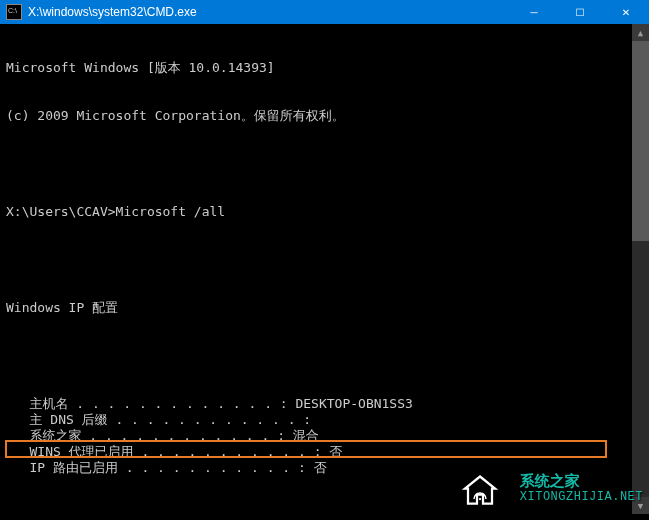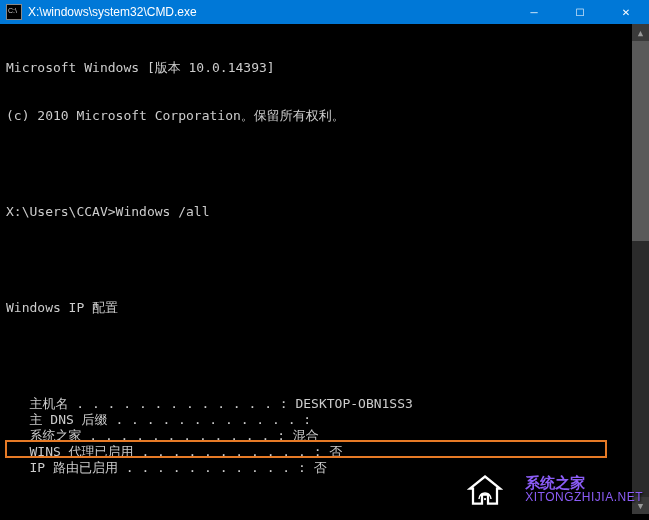--- a/index.html
+++ b/index.html
@@ -12,21 +12,21 @@
   .wbtn { width:46px; display:flex; align-items:center; justify-content:center; color:#fff; font-size:10px; }
   .wbtn.close { background:transparent; }
   .client { position:relative; height:490px; background:#000; color:#ccc; }
   .scroll { position:absolute; right:0; top:0; width:17px; height:100%; background:#2b2b2b; }
   .scroll-thumb { position:absolute; top:0; width:100%; height:200px; background:#5a5a5a; }
   .scroll-arrow { position:absolute; width:100%; height:17px; display:flex; align-items:center; justify-content:center; color:#999; font-size:9px; background:#3a3a3a; }
   .sa-bot { bottom:0; }
   .term { padding:4px 6px; line-height:16px; white-space:pre; width:632px; height:100%; overflow:hidden; }
   .line { white-space:pre; }
   .hl { position:absolute; left:5px; width:602px; height:18px; border:2px solid #e67a26; top:416px; pointer-events:none; }
-  .watermark { position:absolute; right:6px; bottom:6px; display:flex; align-items:center; gap:22px; color:#8b5cf6; font-family:Liberation Sans, sans-serif; font-size:14px; text-shadow:1px 1px 2px #000; }
+  .watermark { position:absolute; right:6px; bottom:6px; display:flex; align-items:center; gap:22px; color:#14b8a6; font-family:Liberation Mono, monospace; font-size:14px; text-shadow:1px 1px 2px #000; }
   .wm-icon { width:36px; height:36px; }
   .wm-icon svg { width:100%; height:100%; }
   .wm-text { display:flex; flex-direction:column; line-height:15px; }
   .wm-text .big { font-size:15px; font-weight:bold; }
   .wm-text .small { font-size:12px; letter-spacing:0.5px; }
 </style>
 </head>
 <body>
 
 <div class="titlebar">
@@ -35,23 +35,23 @@
   <div class="wbtns">
     <div class="wbtn">─</div>
     <div class="wbtn">☐</div>
     <div class="wbtn close">✕</div>
   </div>
 </div>
 
 <div class="client">
   <div class="term">
     <div class="line">Microsoft Windows [版本 10.0.14393]</div>
-    <div class="line">(c) 2010 Microsoft Corporation。保留所有权利。</div>
+    <div class="line">(c) 2009 Microsoft Corporation。保留所有权利。</div>
     <div class="line">&nbsp;</div>
-    <div class="line"><span>X:\Users\CCAV&gt;</span><span>Windows /all</span></div>
+    <div class="line"><span>X:\Users\CCAV&gt;</span><span>Microsoft /all</span></div>
     <div class="line">&nbsp;</div>
     <div class="line">Windows IP 配置</div>
     <div class="line">&nbsp;</div>
     <div id="ip-block"><div class="line">   主机名 . . . . . . . . . . . . . : DESKTOP-OBN1SS3</div><div class="line">   主 DNS 后缀 . . . . . . . . . . . . :</div><div class="line">   系统之家 . . . . . . . . . . . . : 混合</div><div class="line">   WINS 代理已启用 . . . . . . . . . . . : 否</div><div class="line">   IP 路由已启用 . . . . . . . . . . . : 否</div></div>
     <div class="line">&nbsp;</div>
     
     
     
     
     

